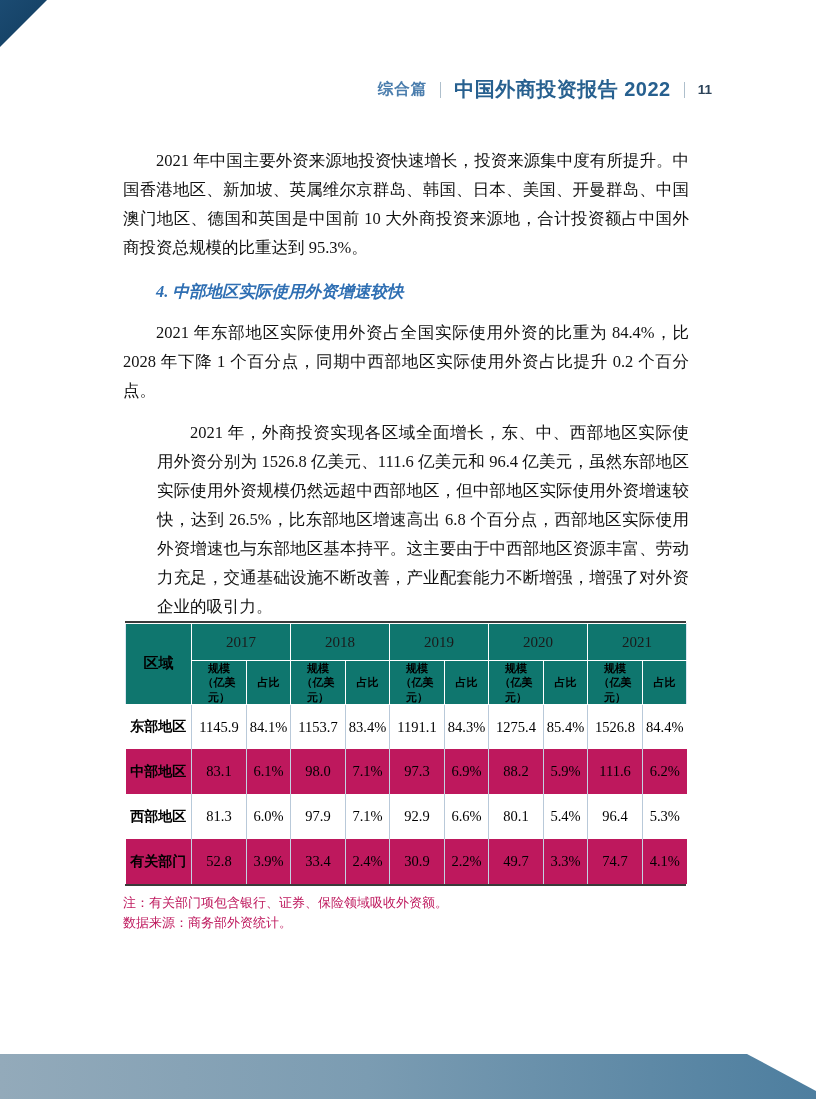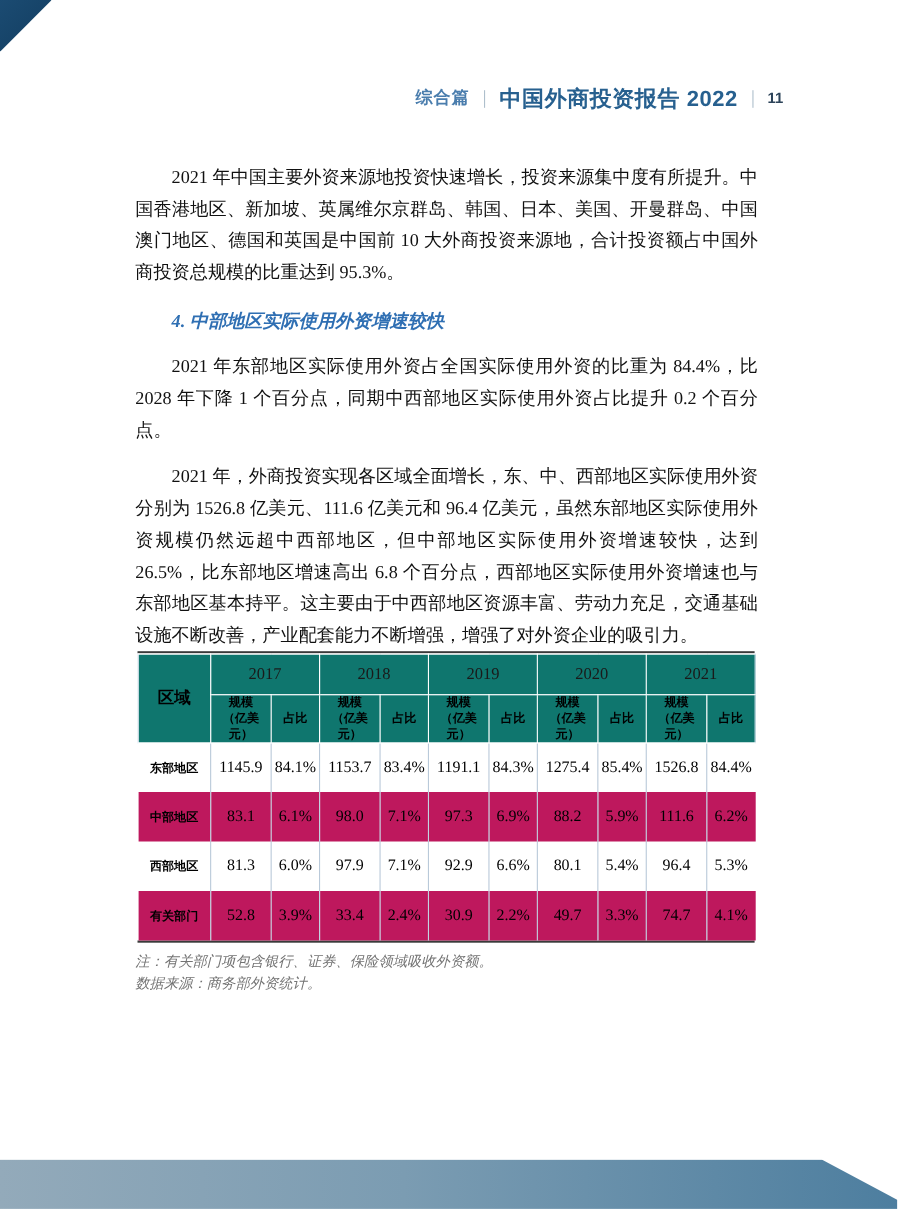--- a/index.html
+++ b/index.html
@@ -40,21 +40,21 @@
 
   
   .content {
     position: absolute; left: 123px; top: 146px; width: 566px;
   }
   .para {
     font-size: 16.5px; line-height: 29px;
     text-align: justify; text-indent: 2em;
     color: #111;
   }
-  .para + .para { margin-top: 13px; }
+  .para + .para { margin-top: 13px; margin-left: 34px; }
   .section-heading {
     margin: 15px 0 12px 0;
     padding-left: 2em;
     font-size: 16.5px; line-height: 29px;
     font-style: italic; font-weight: 600;
     color: #2f6fb3;
   }
   .table-caption {
     margin-top: 26px; margin-bottom: 9px;
     text-align: center;
@@ -91,34 +91,33 @@
     font-size: 11px; font-weight: 700; line-height: 1.3; color: #000;
   }
   table.inv thead th:first-child,
   table.inv thead th:last-child { border-left-color: #dbe5f1; }
   table.inv thead th:last-child { border-right-color: #dbe5f1; }
 
   table.inv tbody tr { height: 45px; }
   table.inv tbody tr.striped { background: #be185d; }
   table.inv tbody th {
     font-family: "Liberation Sans","DejaVu Sans",sans-serif;
-    font-size: 11px; font-weight: 700; color: #000;
+    font-size: 14px; font-weight: 700; color: #000;
     text-align: center;
   }
   table.inv tbody td {
     font-size: 14.5px; text-align: center; color: #000;
     border-left: 1px solid #b9c9d9;
   }
   table.inv tbody tr.striped td { border-left-color: #c3d2e2; }
 
   
   .notes { margin-top: 7px; }
   .note-line {
-    font-style: italic;
-    font-size: 13px; line-height: 20px; color: #737373;
+    font-size: 13px; line-height: 20px; color: #be185d;
   }
 </style>
 </head>
 <body>
 
 <div class="corner-triangle"></div>
 
 <div class="page-header">
   <span class="hdr-section">综合篇</span>
   <span class="hdr-divider"></span>

